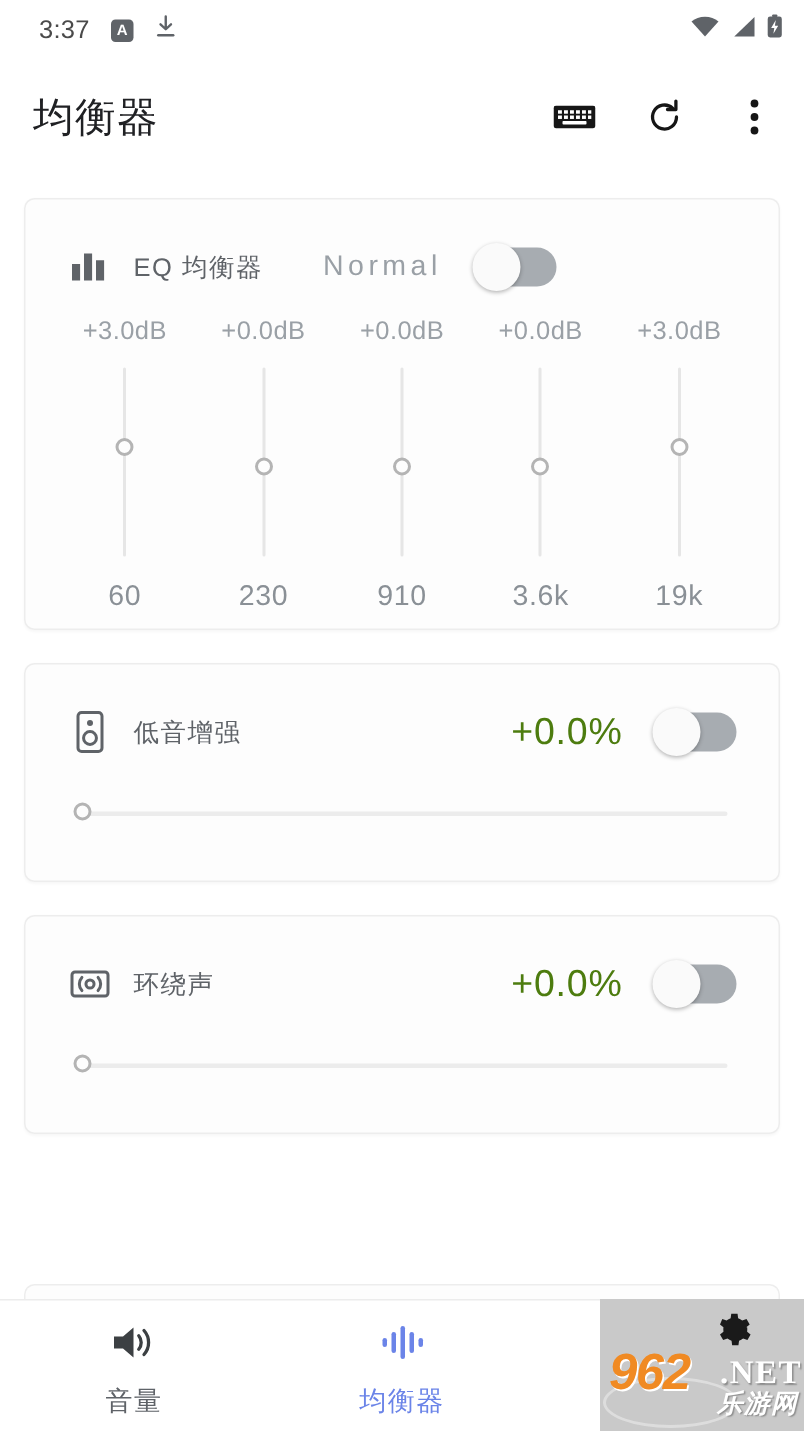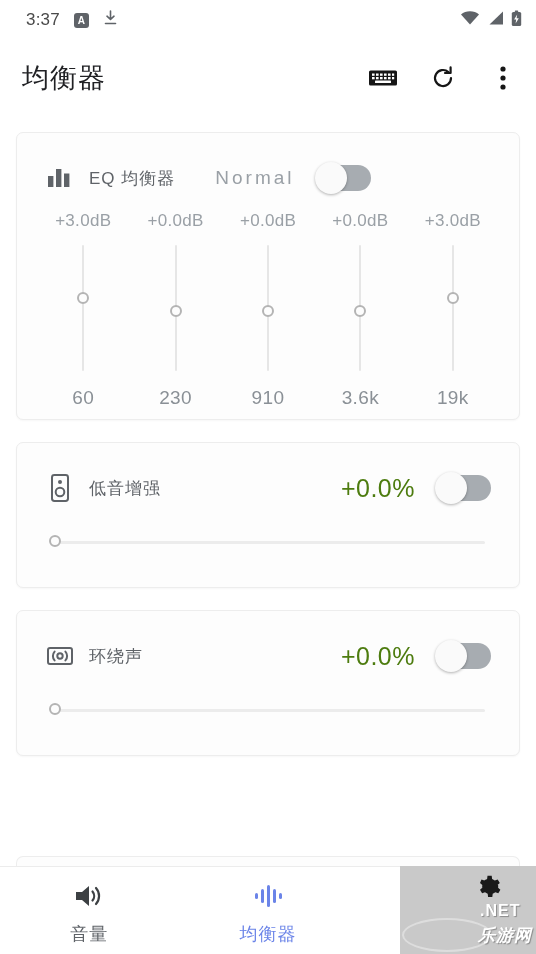--- a/index.html
+++ b/index.html
@@ -119,22 +119,22 @@
   .wm-inner { position: relative; width: 136px; height: 88px; }
   .wm-gear { position: absolute; left: 70px; top: 6px; }
   .wm-962 {
     position: absolute; left: 6px; top: 30px;
     font-size: 34px; font-weight: bold; font-style: italic;
     color: #f08a23; letter-spacing: -1px;
     text-shadow: 1px 1px 0 #fff;
   }
   .wm-net {
     position: absolute; left: 80px; top: 36px;
-    font-size: 16px; font-weight: bold; color: #ffffff;
-    letter-spacing: 1px; text-shadow: 1px 1px 1px #8a8a8a;
+    font-size: 22px; font-weight: bold; color: #ffffff;
+    letter-spacing: 1px; text-shadow: 1px 1px 1px #8a8a8a; font-family: Liberation Serif, serif;
   }
   .wm-cn {
     position: absolute; left: 78px; top: 58px;
     font-size: 17px; font-weight: bold; color: #ffffff;
     letter-spacing: 1px; text-shadow: 1px 1px 1px #8a8a8a; font-style: italic;
   }
   .wm-globe {
     position: absolute; left: 2px; top: 52px; width: 90px; height: 34px;
     border-radius: 50%; border: 2px solid #e8e8e8; opacity: .65;
   }
@@ -370,20 +370,21 @@
     </div>
 
     <div class="watermark">
       <div class="wm-inner">
         <span class="wm-gear">
           <svg width="34" height="30" viewBox="0 0 34 30">
             <path d="M17 7.5a4.4 4.4 0 1 0 0 8.8 4.4 4.4 0 0 0 0-8.8zm10.5 5.4l2.3-1.9-2.1-3.6-2.9 1a9.2 9.2 0 0 0-2.7-1.5l-.4-3.1h-4.2l-.4 3.1c-1 .35-1.9.86-2.7 1.5l-2.9-1L10 11l2.3 1.9a9.2 9.2 0 0 0 0 2.9L10 17.7l2.1 3.6 2.9-1c.8.64 1.7 1.15 2.7 1.5l.4 3.1h4.2l.4-3.1c1-.35 1.9-.86 2.7-1.5l2.9 1 2.1-3.6-2.3-1.9a9.2 9.2 0 0 0 0-2.9z" fill="#1a1a1a"></path>
           </svg>
         </span>
         <span class="wm-globe"></span>
+        <span class="wm-962">962</span>
         <span class="wm-net">.NET</span>
         <span class="wm-cn">乐游网</span>
       </div>
     </div>
 
   </div>
 
 </div>
 
 </body></html>

